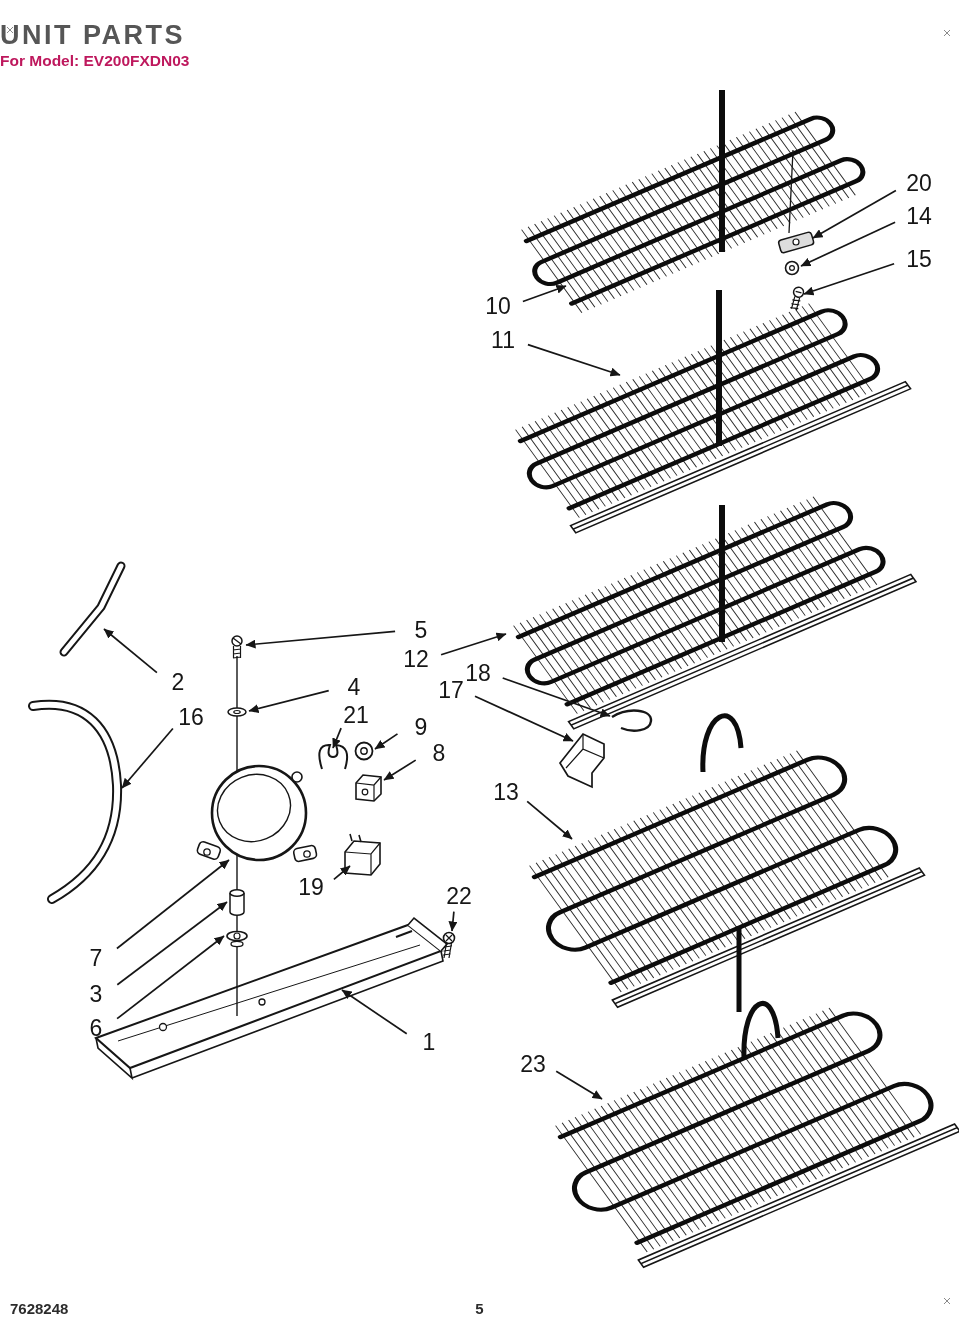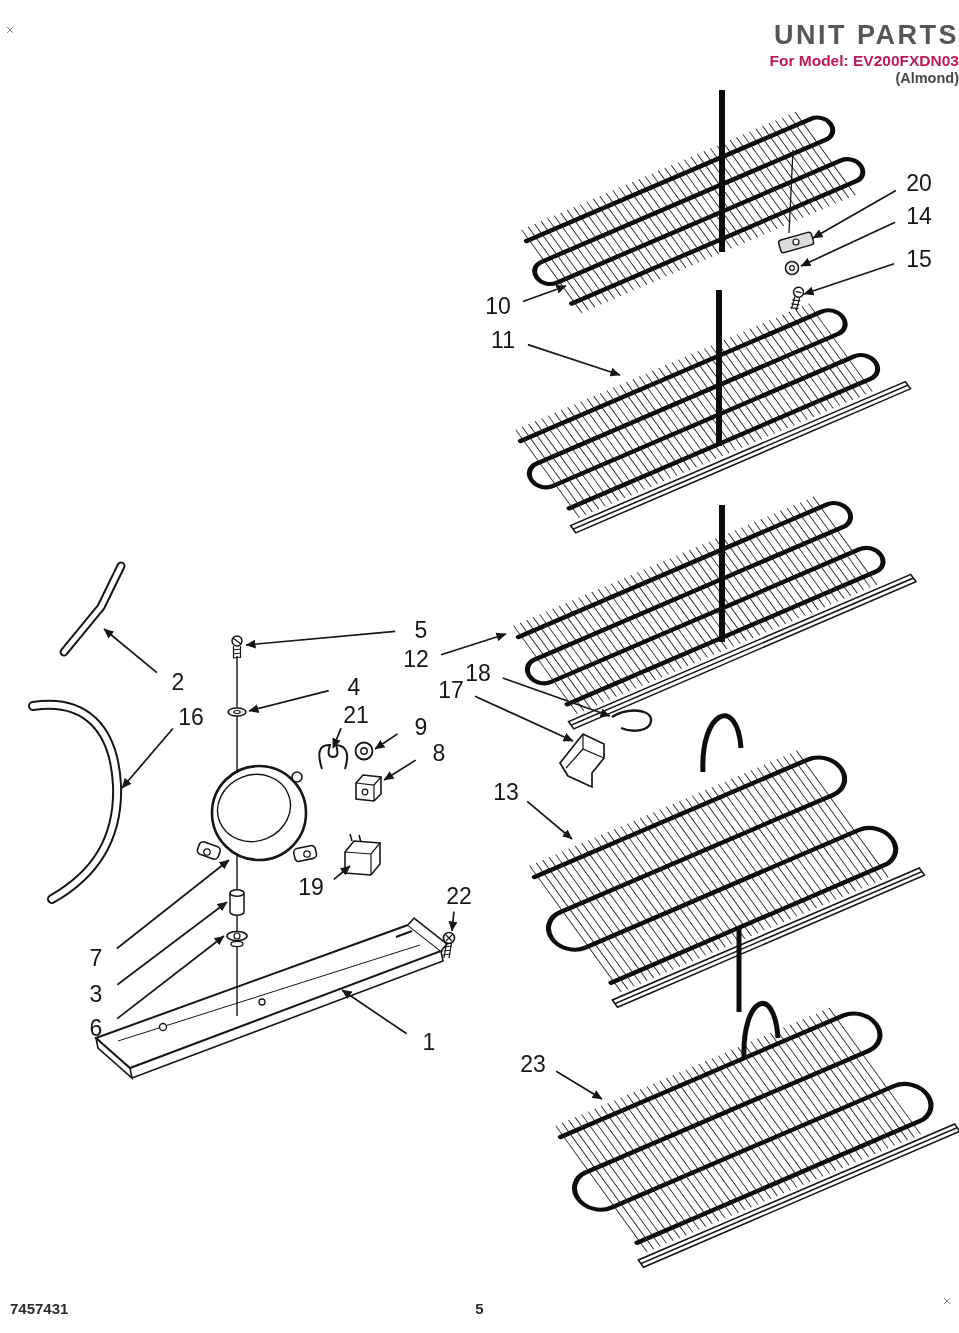--- a/index.html
+++ b/index.html
@@ -1,18 +1,18 @@
 <!DOCTYPE html>
 <html><head>
 <meta charset="utf-8">
 <style>
   html,body{margin:0;padding:0;background:#fff;}
   .page{position:relative;width:959px;height:1333px;background:#fff;overflow:hidden;
         font-family:"Liberation Sans",sans-serif;color:#1a1a1a;}
-  .hdr{position:absolute;left:0;width:959px;text-align:right;}
+  .hdr{position:absolute;left:0;width:959px;text-align:left;}
   .title{top:20px;font-size:27px;font-weight:bold;letter-spacing:2.5px;color:#565656;}
   .model{top:52px;font-size:15.5px;font-weight:bold;color:#be185d;}
   .finish{top:70px;font-size:14.5px;font-weight:bold;color:#474747;text-indent:80px;}
   .doc{position:absolute;left:10px;bottom:16px;font-size:15px;font-weight:bold;color:#2c2c2c;}
   .pageno{position:absolute;left:0;width:959px;text-align:center;bottom:16px;font-size:15px;font-weight:bold;color:#2c2c2c;}
   svg#diagram{position:absolute;left:0;top:0;}
 </style>
 </head>
 <body>
 
@@ -204,17 +204,16 @@
         </g>
         <g>
           <line x1="556.2" y1="1071.2" x2="602" y2="1099" stroke-width="1.7" marker-end="url(#arrowhead)" stroke="#161616" fill="none"></line>
           <text x="533" y="1064" text-anchor="middle" dominant-baseline="central" font-size="23" fill="#161616" font-family="&quot;Liberation Sans&quot;, sans-serif">23</text>
         </g>
       </g>
   </svg>
 
   <div class="hdr title">UNIT PARTS</div>
   <div class="hdr model">For Model: EV200FXDN03</div>
-  <div class="hdr finish">(Almond)</div>
-
-  <div class="doc">7457431</div>
+
+  <div class="doc">7628248</div>
   <div class="pageno">5</div>
 </div>
 
 </body></html>

